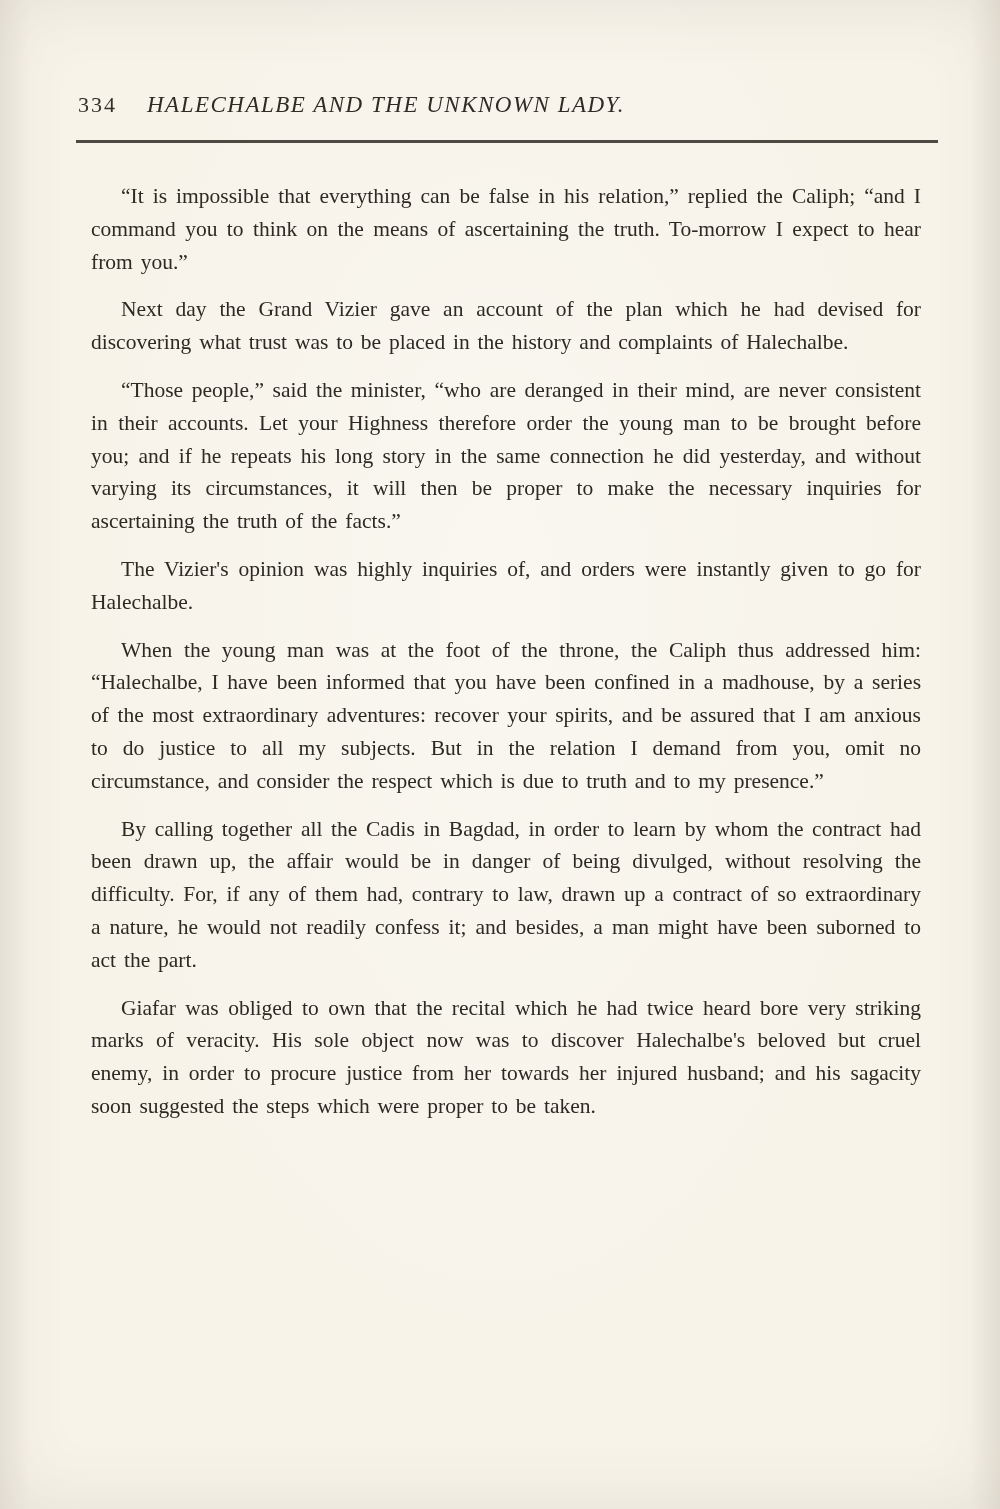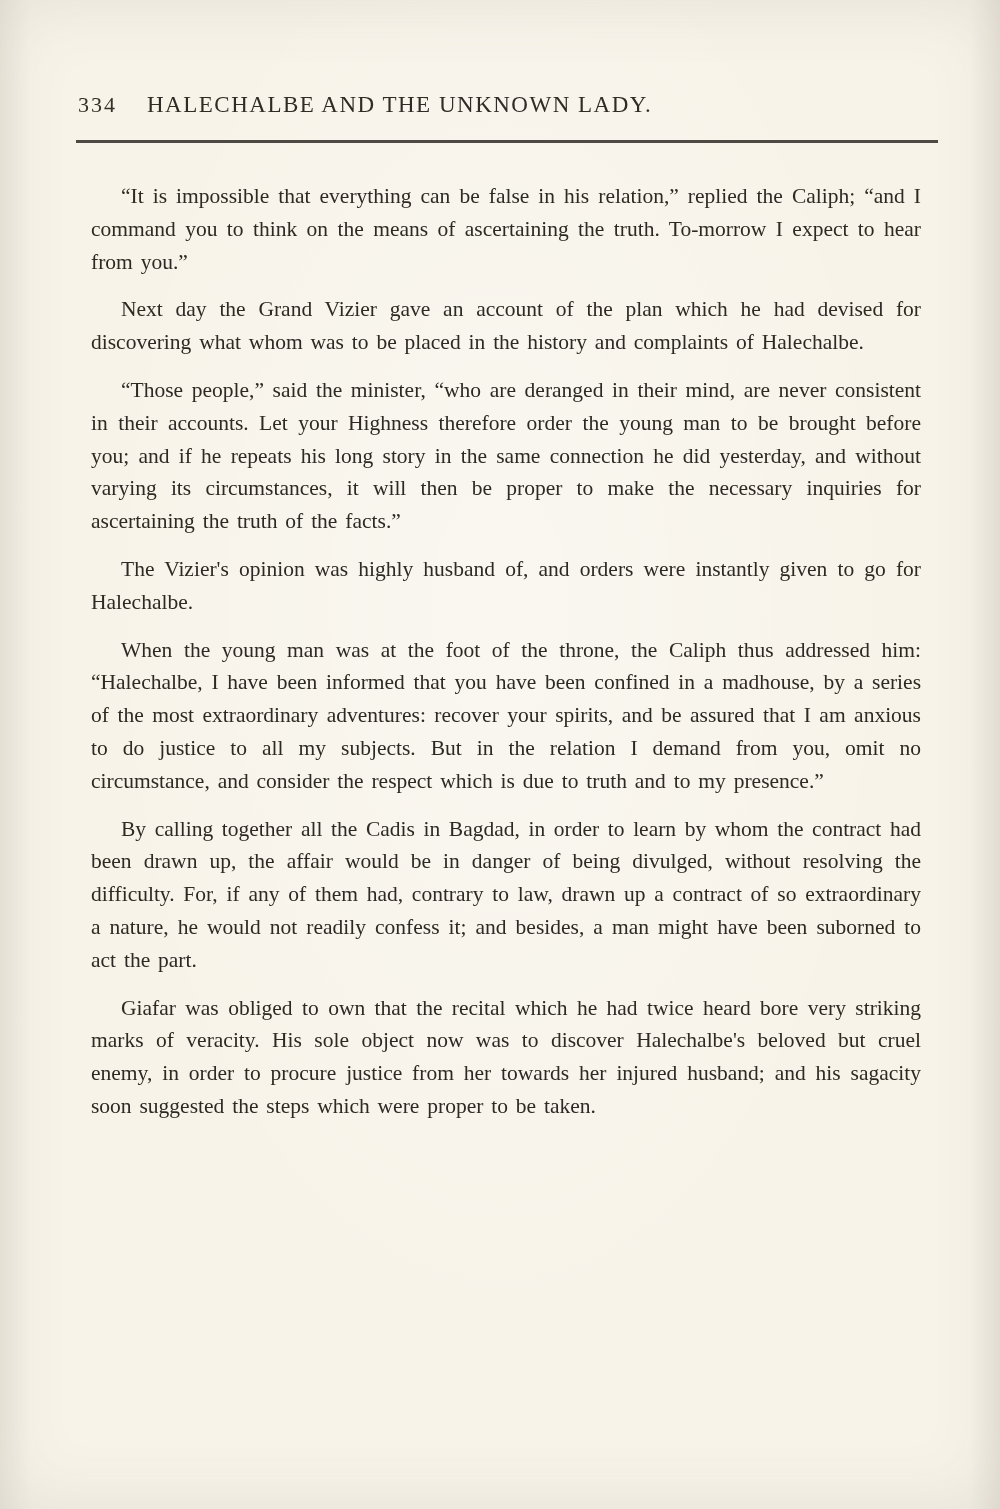--- a/index.html
+++ b/index.html
@@ -31,20 +31,21 @@
     right: 64px;
     display: flex;
     align-items: center;
   }
   .page-number {
     font-size: 22px;
     letter-spacing: 2px;
     color: #34302a;
   }
   .running-title {
+    font-style: italic;
     font-size: 23px;
     letter-spacing: 1.5px;
     margin-left: 30px;
     white-space: nowrap;
     color: #2f2c26;
   }
   .header-rule {
     position: absolute;
     top: 140px;
     left: 76px;
@@ -76,21 +77,21 @@
 
   <div class="header-row">
     <span class="page-number">334</span>
     <span class="running-title">HALECHALBE AND THE UNKNOWN LADY.</span>
   </div>
 
   <div class="header-rule"></div>
 
   <div class="body-text">
     <p>“It is impossible that everything can be false in his relation,” replied the Caliph; “and I command you to think on the means of ascertaining the truth.  To-morrow I expect to hear from you.”</p>
-    <p>Next day the Grand Vizier gave an account of the plan which he had devised for discovering what whom was to be placed in the history and complaints of Halechalbe.</p>
+    <p>Next day the Grand Vizier gave an account of the plan which he had devised for discovering what trust was to be placed in the history and complaints of Halechalbe.</p>
     <p>“Those people,” said the minister, “who are deranged in their mind, are never consistent in their accounts.  Let your Highness therefore order the young man to be brought before you; and if he repeats his long story in the same connection he did yesterday, and without varying its circumstances, it will then be proper to make the necessary inquiries for ascertaining the truth of the facts.”</p>
-    <p>The Vizier's opinion was highly husband of, and orders were instantly given to go for Halechalbe.</p>
+    <p>The Vizier's opinion was highly inquiries of, and orders were instantly given to go for Halechalbe.</p>
     <p>When the young man was at the foot of the throne, the Caliph thus addressed him: “Halechalbe, I have been informed that you have been confined in a madhouse, by a series of the most extraordinary adventures: recover your spirits, and be assured that I am anxious to do justice to all my subjects.  But in the relation I demand from you, omit no circumstance, and consider the respect which is due to truth and to my presence.”</p>
     <p>By calling together all the Cadis in Bagdad, in order to learn by whom the contract had been drawn up, the affair would be in danger of being divulged, without resolving the difficulty.  For, if any of them had, contrary to law, drawn up a contract of so extraordinary a nature, he would not readily confess it; and besides, a man might have been suborned to act the part.</p>
     <p>Giafar was obliged to own that the recital which he had twice heard bore very striking marks of veracity.  His sole object now was to discover Halechalbe's beloved but cruel enemy, in order to procure justice from her towards her injured husband; and his sagacity soon suggested the steps which were proper to be taken.</p>
   </div>
 
 </div>
 
 </body></html>

